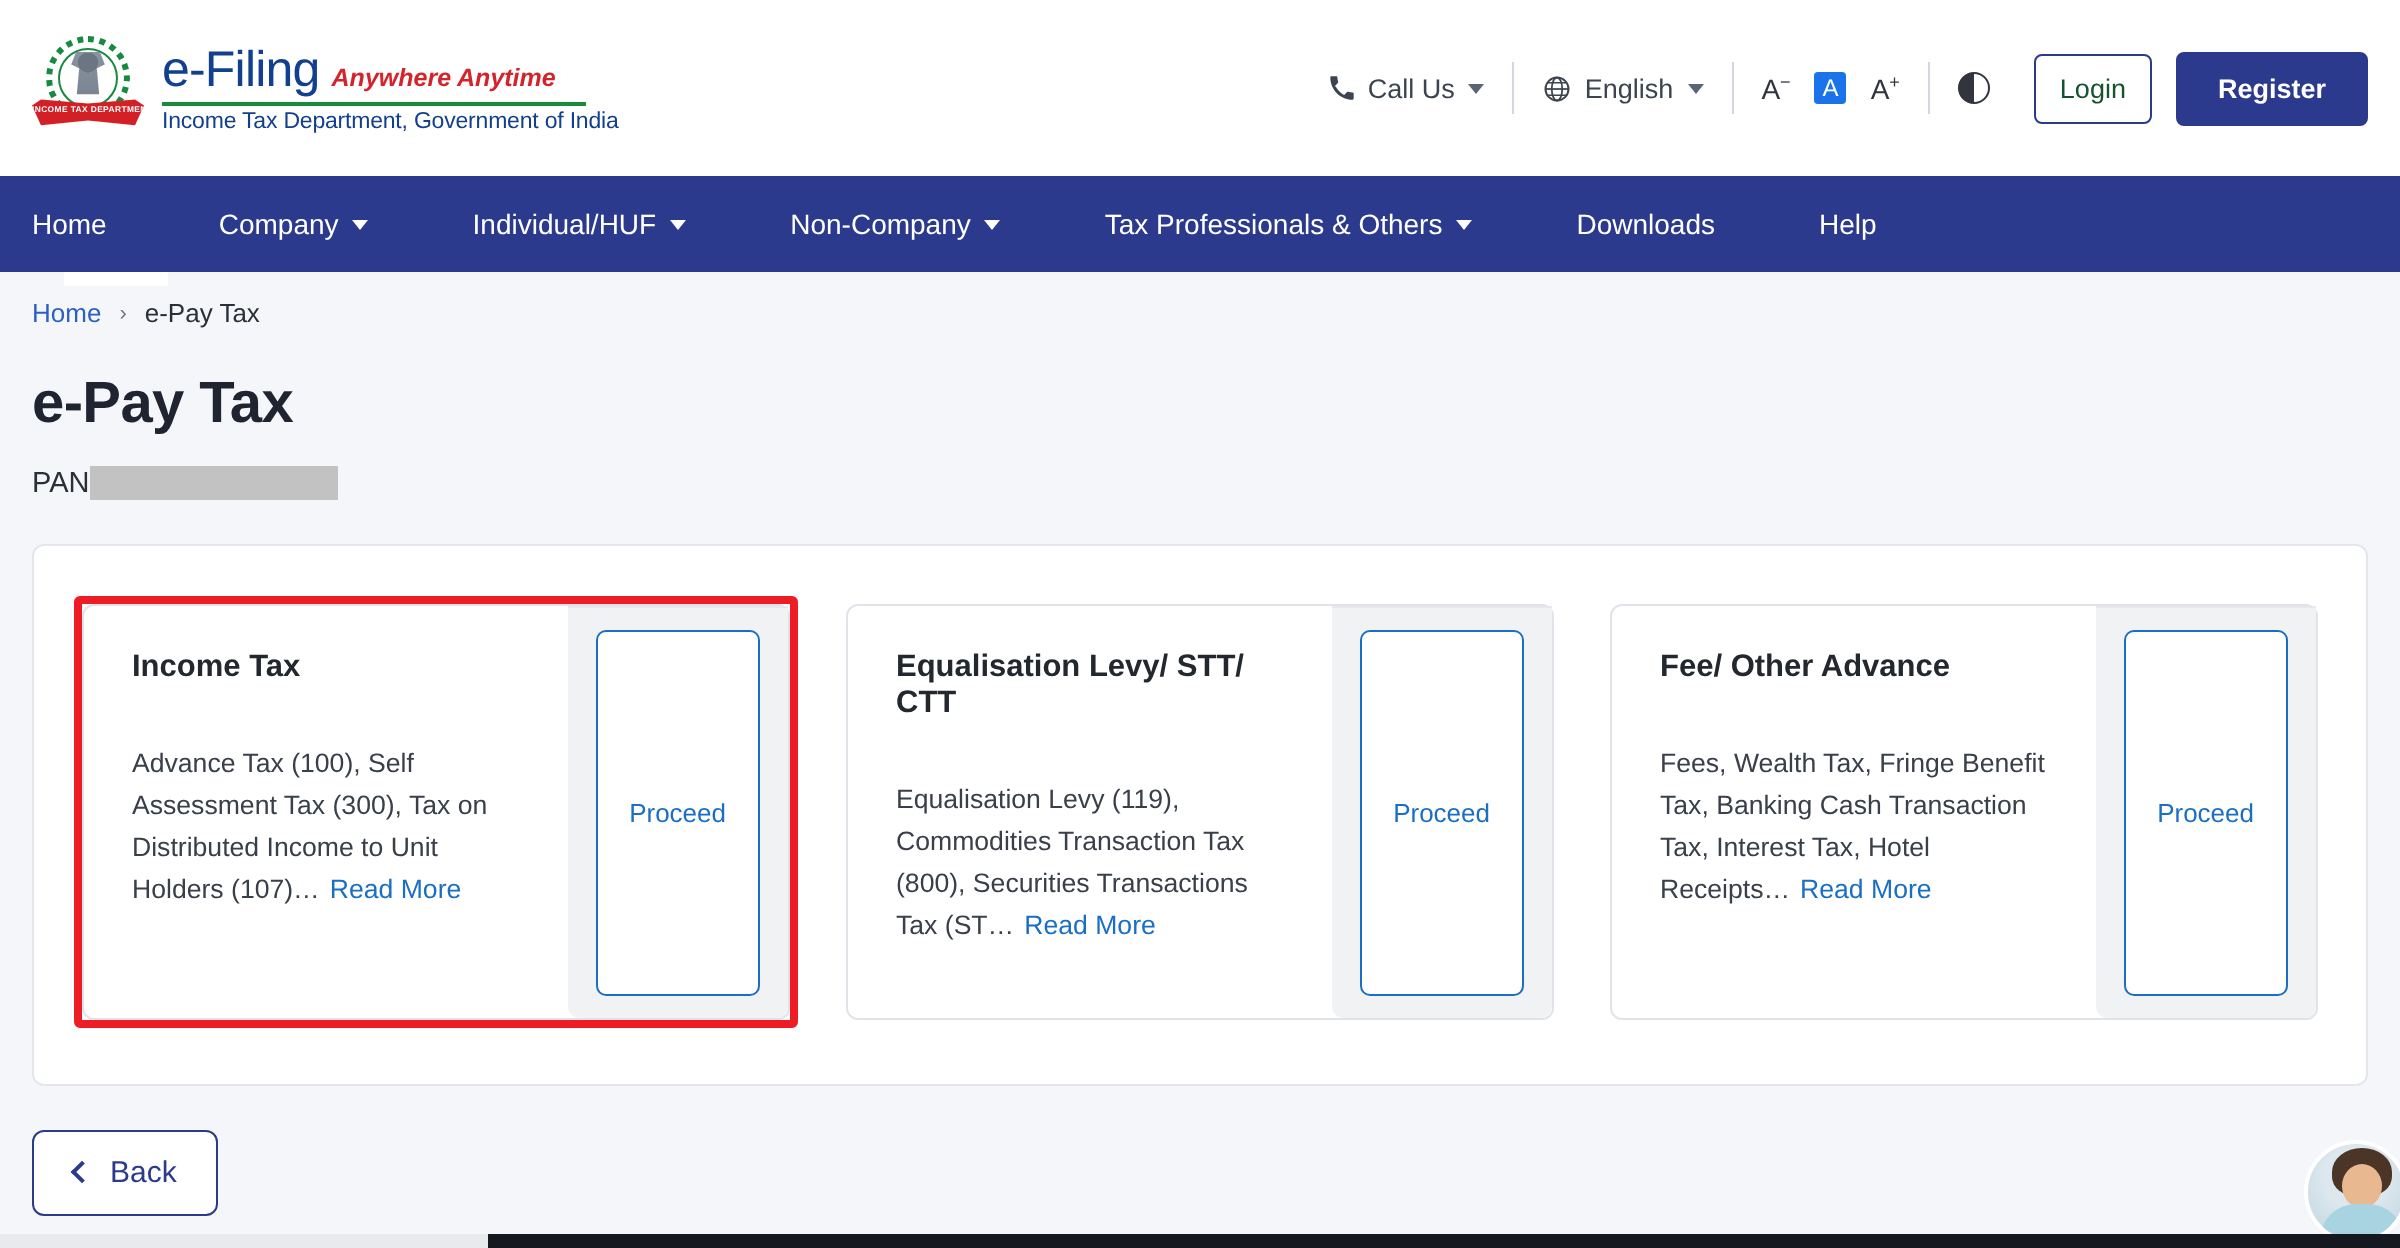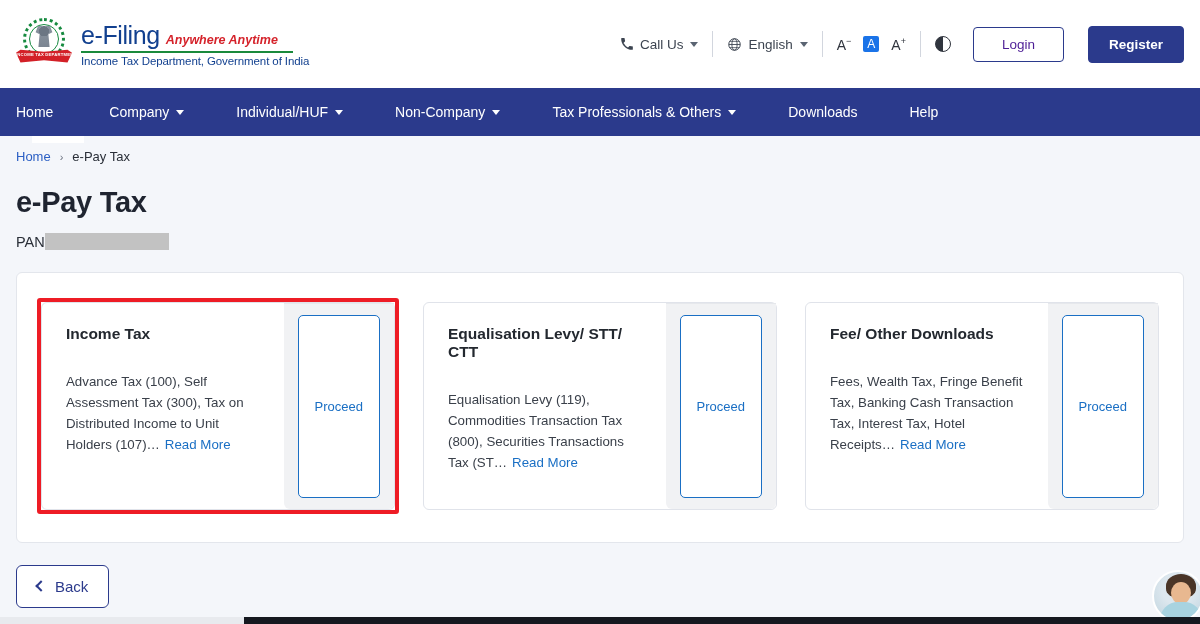--- a/index.html
+++ b/index.html
@@ -101,29 +101,29 @@
     padding: 2px 4px; border-radius: 2px; font-size: 12px;
   }
   .contrast {
     width: 16px; height: 16px; border-radius: 50%;
     border: 1.6px solid #30353e;
     background: linear-gradient(90deg, #30353e 50%, #ffffff 50%);
     margin: 0 14px;
     cursor: pointer;
   }
   .btn-login {
-    border: 1.4px solid #2b3a8c; color: #4c1d95; background: #fff;
+    border: 1.4px solid #2b3a8c; color: #14532d; background: #fff;
     font-size: 13.5px; border-radius: 4px;
-    padding: 9px 28px; margin-left: 8px; cursor: pointer;
+    padding: 9px 12px; margin-left: 8px; cursor: pointer;
     font-family: inherit;
   }
   .btn-register {
     border: 1.4px solid #2b3a8c; color: #ffffff; background: #2b3a8c;
     font-size: 13.5px; font-weight: bold; border-radius: 4px;
-    padding: 10px 20px; margin-left: 24px; cursor: pointer;
+    padding: 10px 20px; margin-left: 12px; cursor: pointer;
     font-family: inherit;
   }
 
   
   .nav {
     height: 48px; background: #2b3a8c;
     display: flex; align-items: center;
     padding-left: 16px; position: relative;
   }
   .nav-item {
@@ -399,21 +399,21 @@
         <span>Equalisation Levy (119), Commodities Transaction Tax (800), Securities Transactions Tax (ST…</span><span class="read-more">Read More</span>
       </div>
     </div>
     <div class="card-foot">
       <button class="btn-proceed">Proceed</button>
     </div>
   </div>
 
   <div class="card">
     <div class="card-body">
-      <div class="card-title">Fee/ Other Downloads</div>
+      <div class="card-title">Fee/ Other Advance</div>
       <div class="card-desc">
         <span>Fees, Wealth Tax, Fringe Benefit Tax, Banking Cash Transaction Tax, Interest Tax, Hotel Receipts…</span><span class="read-more">Read More</span>
       </div>
     </div>
     <div class="card-foot">
       <button class="btn-proceed">Proceed</button>
     </div>
   </div>
 
 </div>

